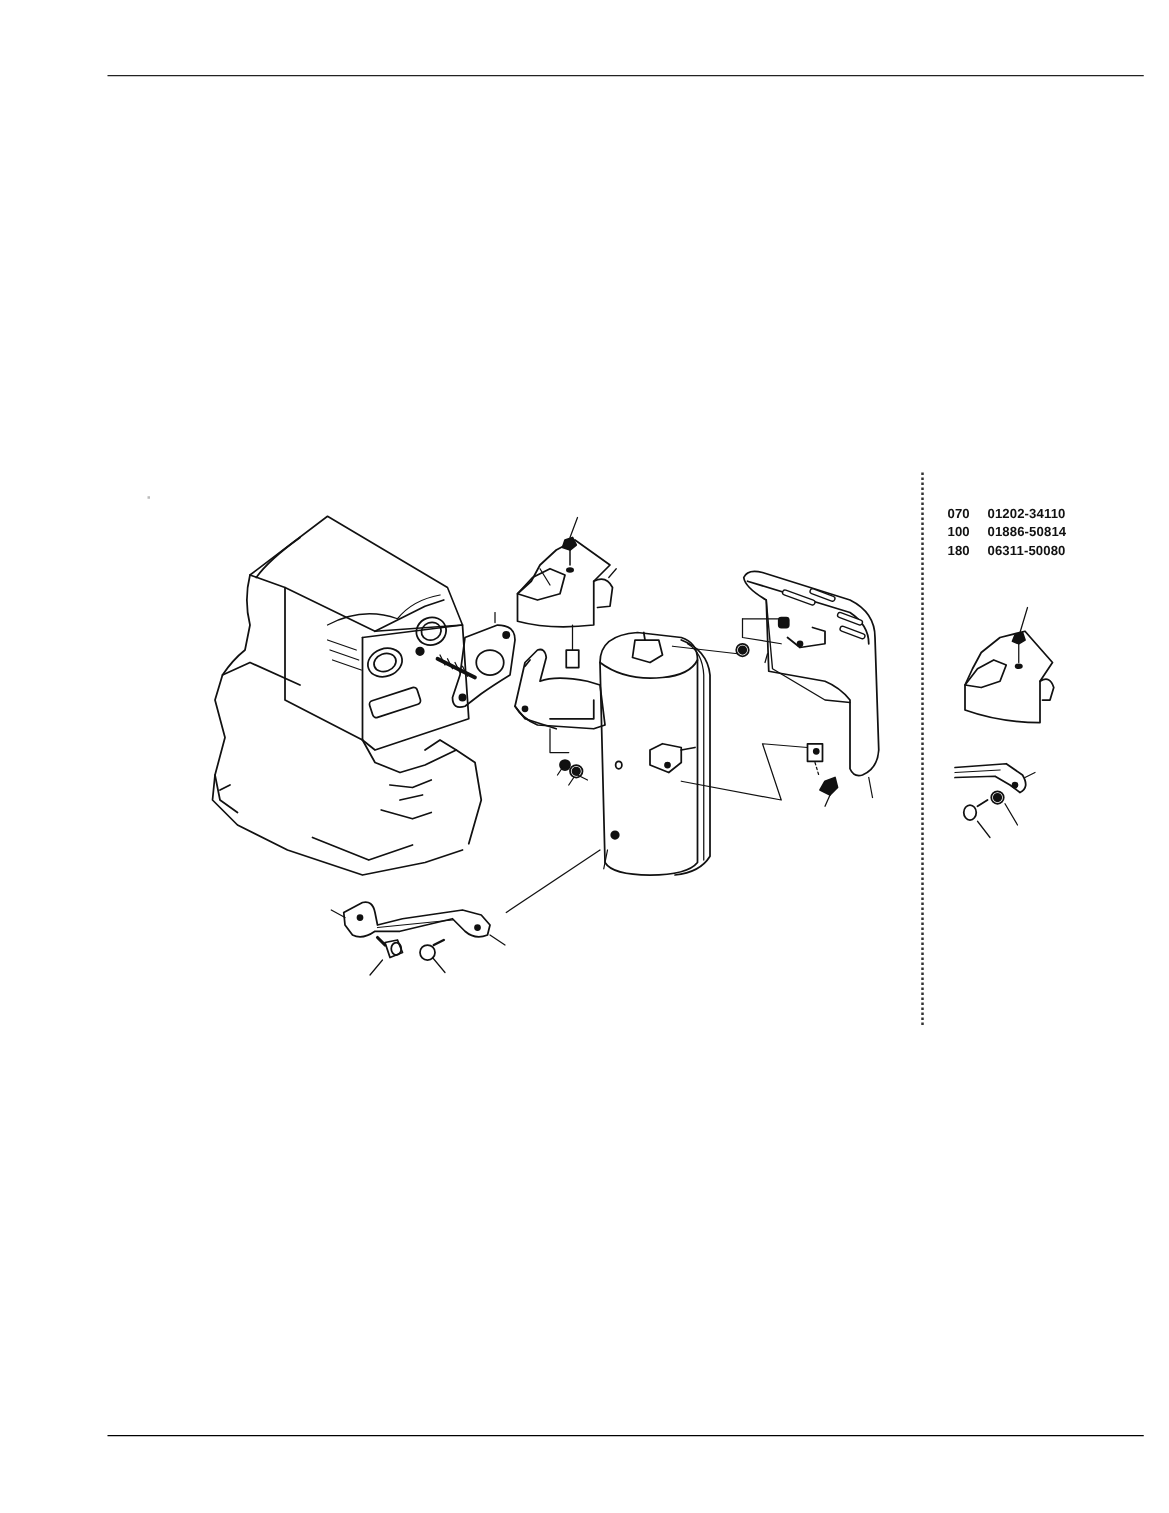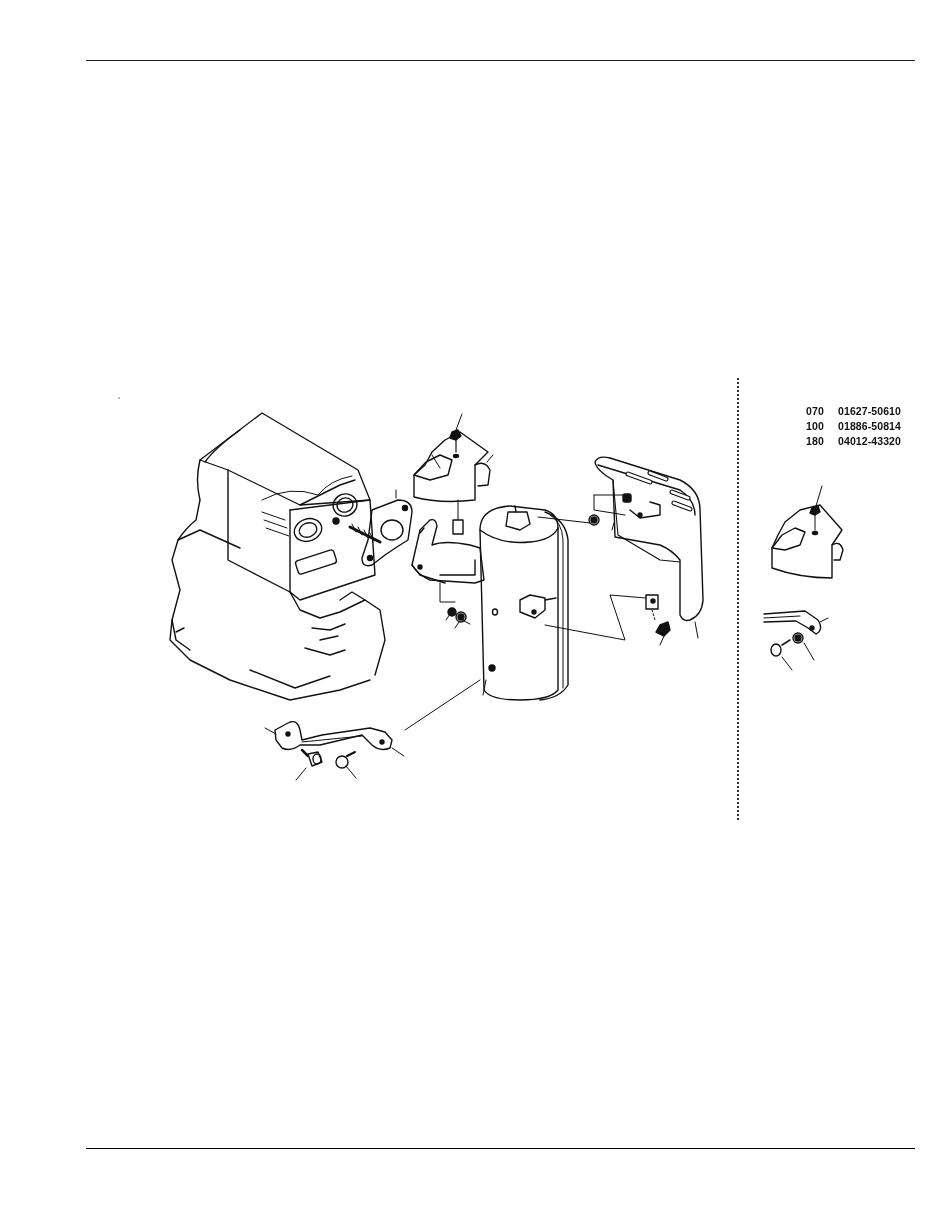--- a/index.html
+++ b/index.html
@@ -46,21 +46,20 @@
       top: 404px;
       font-size: 10.5px;
       font-weight: bold;
       line-height: 15px;
       letter-spacing: 0.1px;
       color: #111;
     }
     .parts-row {
       display: flex;
       white-space: nowrap;
-      margin-left: 48px;
     }
     .parts-ref {
       width: 32px;
     }
     .parts-no {
       width: 80px;
     }
     .stray-mark {
       position: absolute;
       left: 118px;
@@ -247,23 +246,23 @@
     <path d="M782,657 L792,670" stroke-width="1"></path>
     <path d="M804,643 L814,660" stroke-width="1"></path>
   </g>
 </svg>
 
 <div class="divider"></div>
 
 <div class="parts-table">
   <div class="parts-row">
     <span class="parts-ref">070</span>
-    <span class="parts-no">01627-50610</span>
+    <span class="parts-no">01202-34110</span>
   </div>
   <div class="parts-row">
     <span class="parts-ref">100</span>
     <span class="parts-no">01886-50814</span>
   </div>
   <div class="parts-row">
     <span class="parts-ref">180</span>
-    <span class="parts-no">04012-43320</span>
+    <span class="parts-no">06311-50080</span>
   </div>
 </div>
 
 </body></html>

